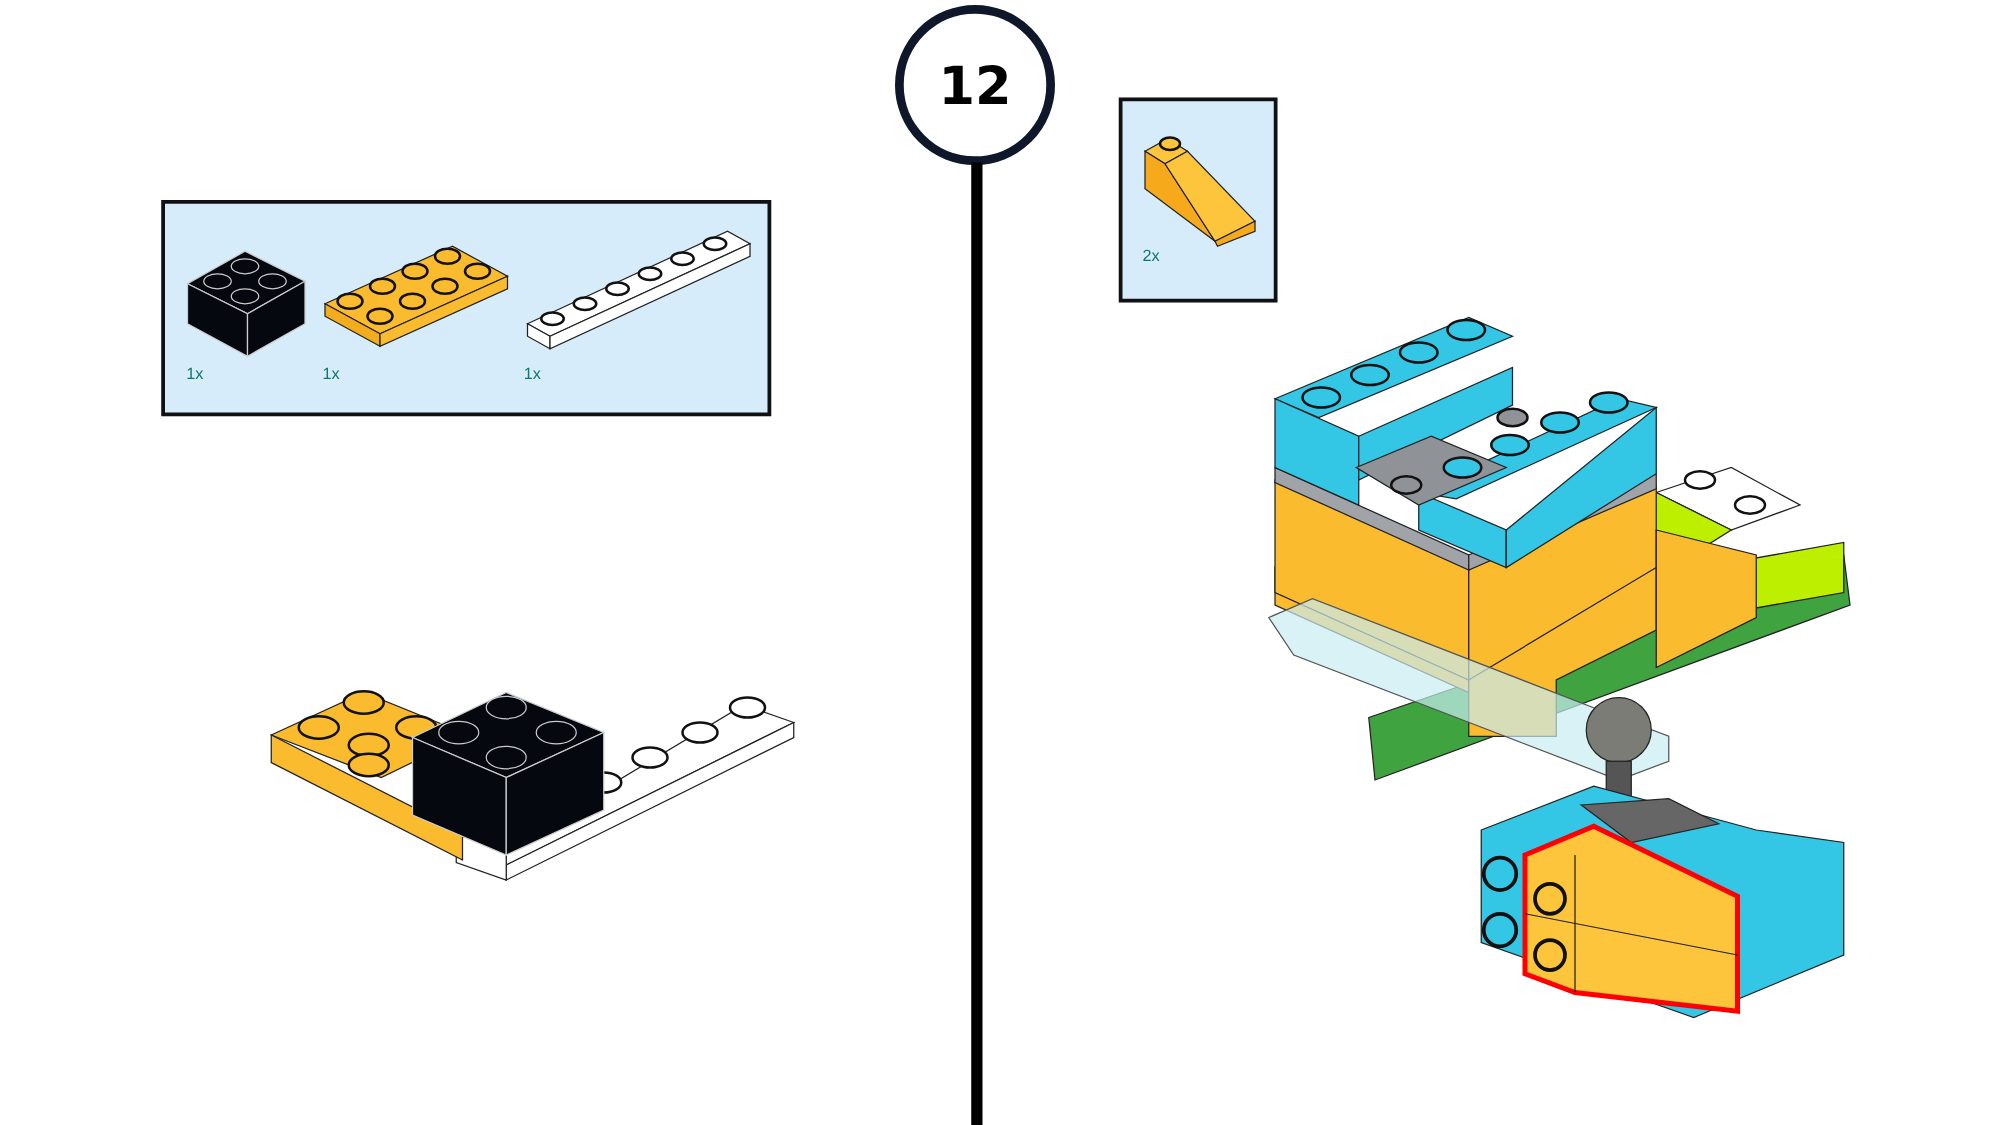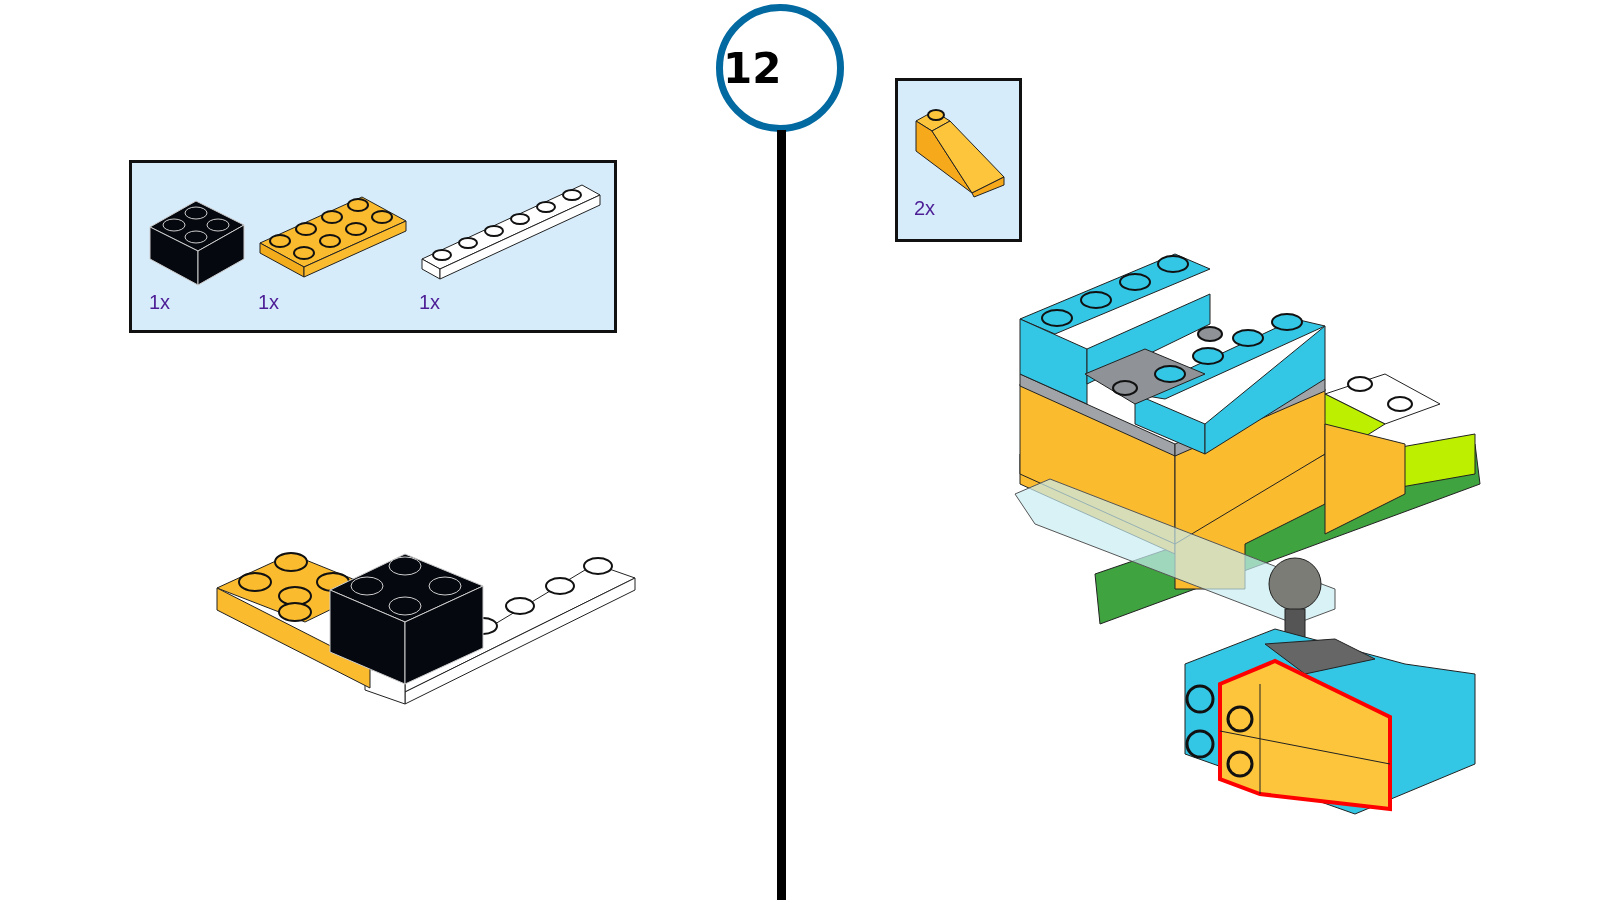--- a/index.html
+++ b/index.html
@@ -1,20 +1,20 @@
 <!DOCTYPE html>
 <html><head>
 <meta charset="utf-8">
 <style>
   html,body{margin:0;padding:0;background:#ffffff;}
   body{width:1600px;height:900px;position:relative;overflow:hidden;font-family:"Liberation Sans",sans-serif;}
   .abs{position:absolute;}
   .parts-box{background:#d6ecfb;border:3px solid #111;box-sizing:border-box;}
-  .qty{position:absolute;font-size:20px;color:#4c1d95;font-family:"Liberation Sans",sans-serif;}
-  .step-circle{position:absolute;left:716px;top:4px;width:128px;height:128px;border:7px solid #0369a1;border-radius:50%;box-sizing:border-box;display:flex;align-items:center;background:#fff;}
+  .qty{position:absolute;font-size:13px;color:#0f766e;font-family:"Liberation Sans",sans-serif;}
+  .step-circle{position:absolute;left:716px;top:4px;width:128px;height:128px;border:7px solid #0f172a;border-radius:50%;box-sizing:border-box;display:flex;align-items:center;justify-content:center;background:#fff;}
   .step-num{font-family:"DejaVu Sans",sans-serif;font-weight:bold;font-size:42px;color:#000;}
   .step-line{position:absolute;left:777px;top:130px;width:9px;height:770px;background:#000;}
   svg{position:absolute;overflow:visible;}
 </style>
 </head>
 <body>
 
 <div class="abs parts-box" style="left:96px;top:160px;width:488px;height:173px;margin-left:33px;">
   <svg style="left:16px;top:34px;" width="100" height="90" viewBox="0 0 100 90">
     <polygon points="2,30 48,4 96,28 50,54" fill="#05080f" stroke="#ccc" stroke-width="1"></polygon>

